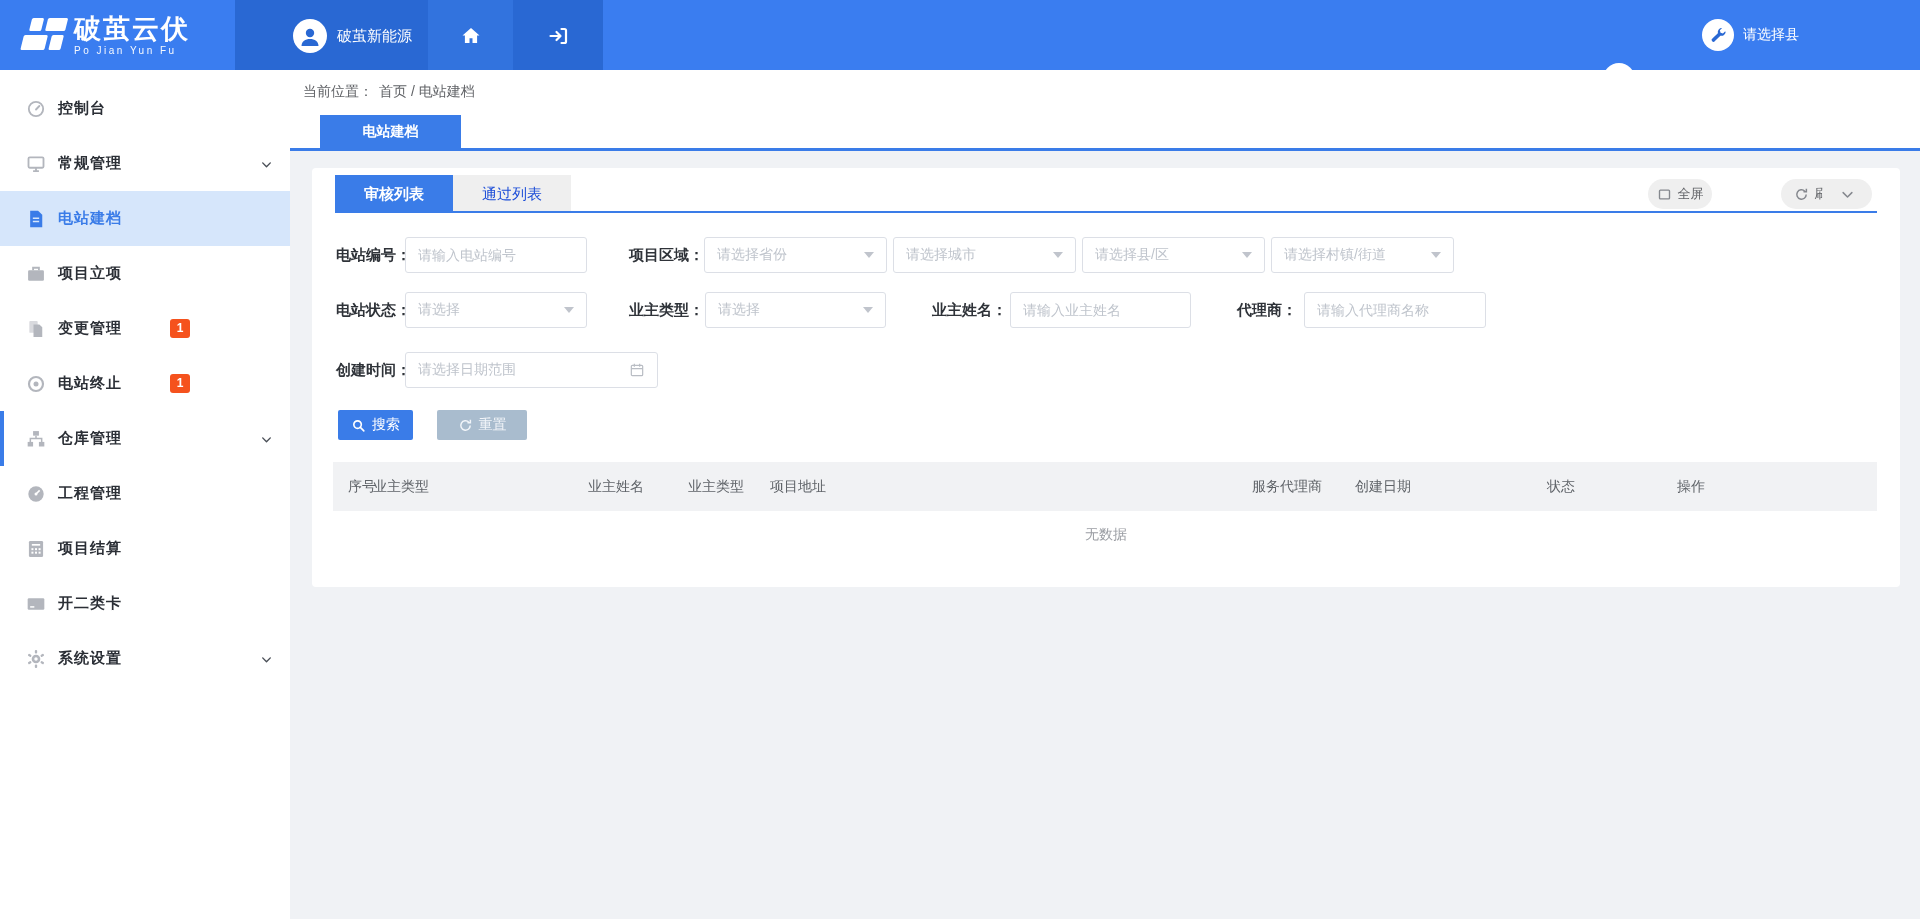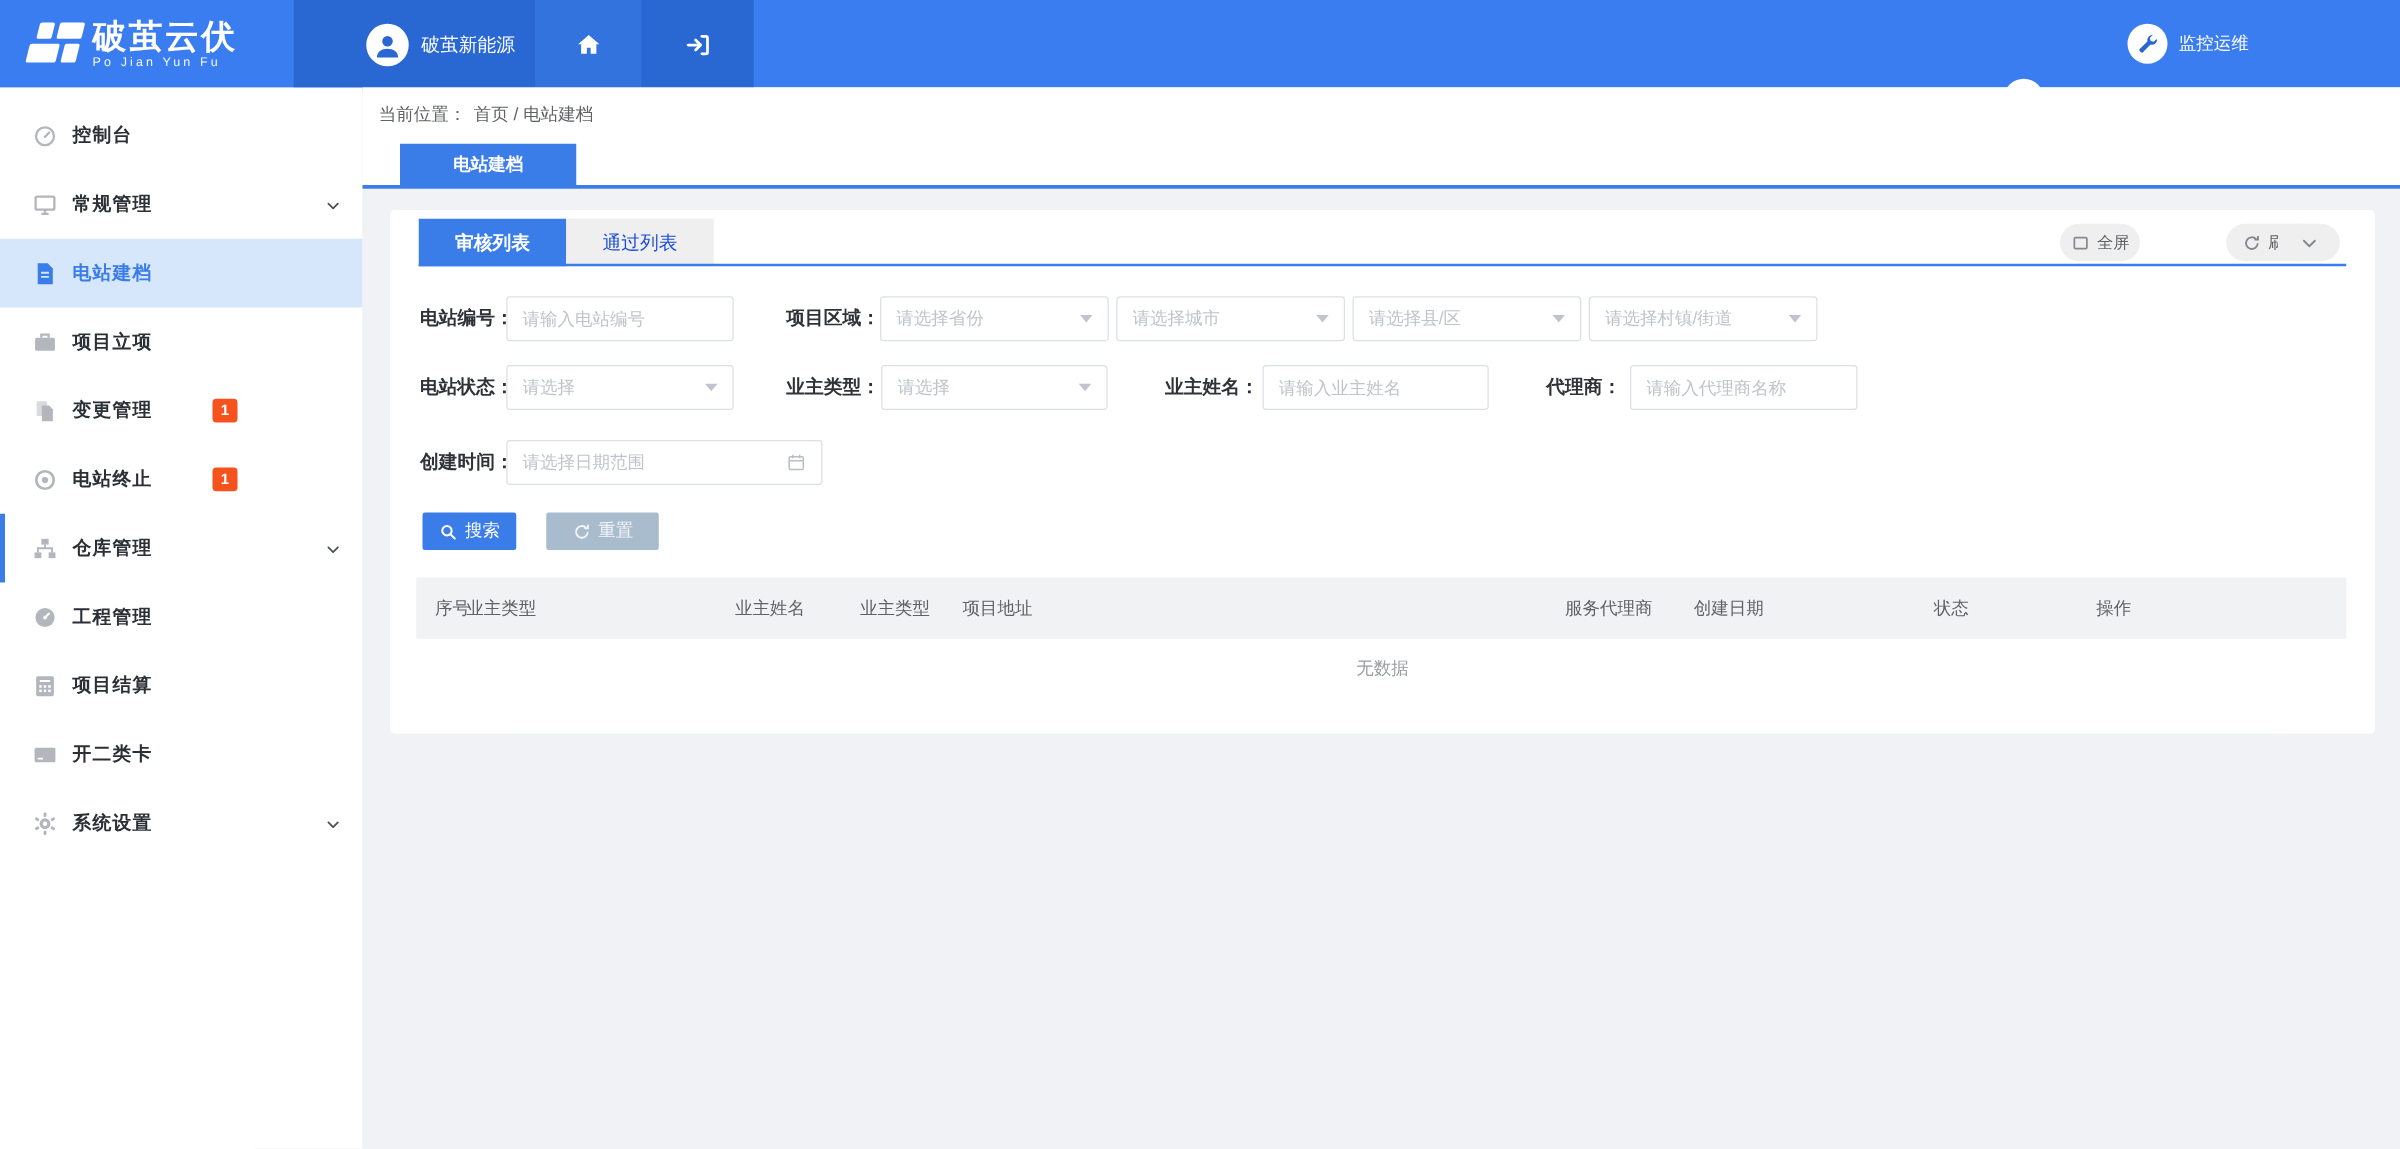--- a/index.html
+++ b/index.html
@@ -152,21 +152,21 @@
     </span>
     <span class="lbl">电站建设</span>
   </div>
 
   <div class="hnav nav-ops">
     <span class="circ">
       <svg width="19" height="19" viewBox="0 0 24 24">
         <path fill="#2968d3" d="M21 7.2a5.2 5.2 0 0 1-6.6 5L7.5 19.1a2.3 2.3 0 1 1-3.2-3.2l6.9-6.9A5.2 5.2 0 0 1 16.6 2.6l-2.9 2.9.9 3 3 .9 2.9-2.9c.3.8.5 1.7.5 2.7z"></path>
       </svg>
     </span>
-    <span class="lbl">监控运维</span>
+    <span class="lbl">请选择县</span>
   </div>
 </div>
 
 <div class="sidebar">
 
   <div class="side-item">
     <span class="sicon">
       <svg width="20" height="20" viewBox="0 0 24 24">
           <circle cx="12" cy="12" r="8.6" fill="none" stroke="currentColor" stroke-width="2.2"></circle>
           <path d="M12 12.6L16 8.4" stroke="currentColor" stroke-width="2.2" stroke-linecap="round"></path>

